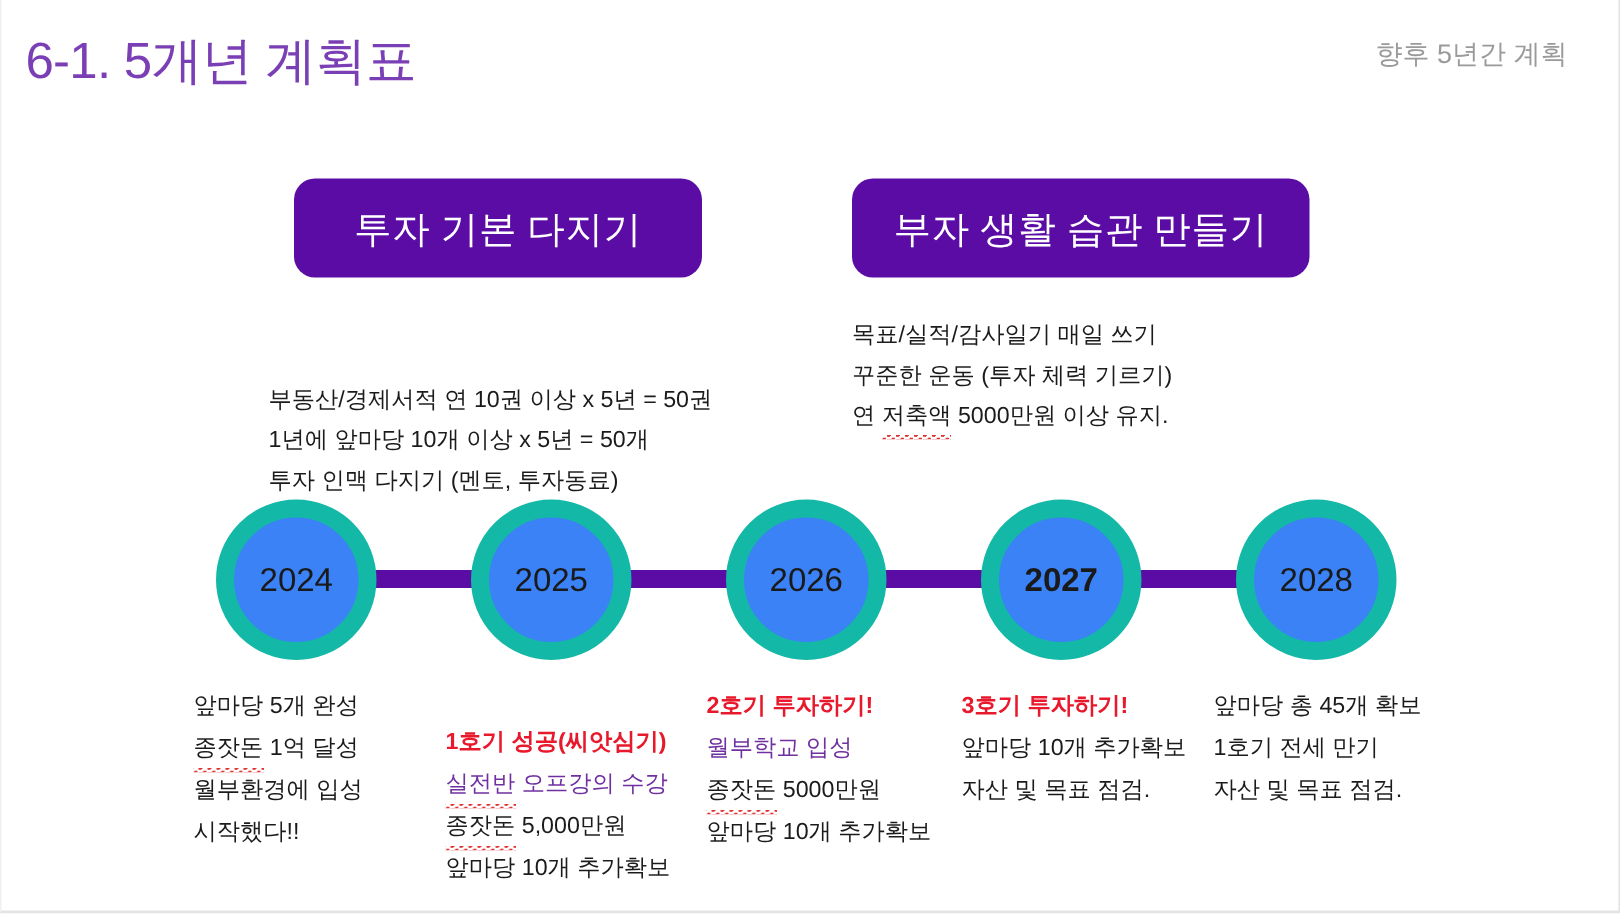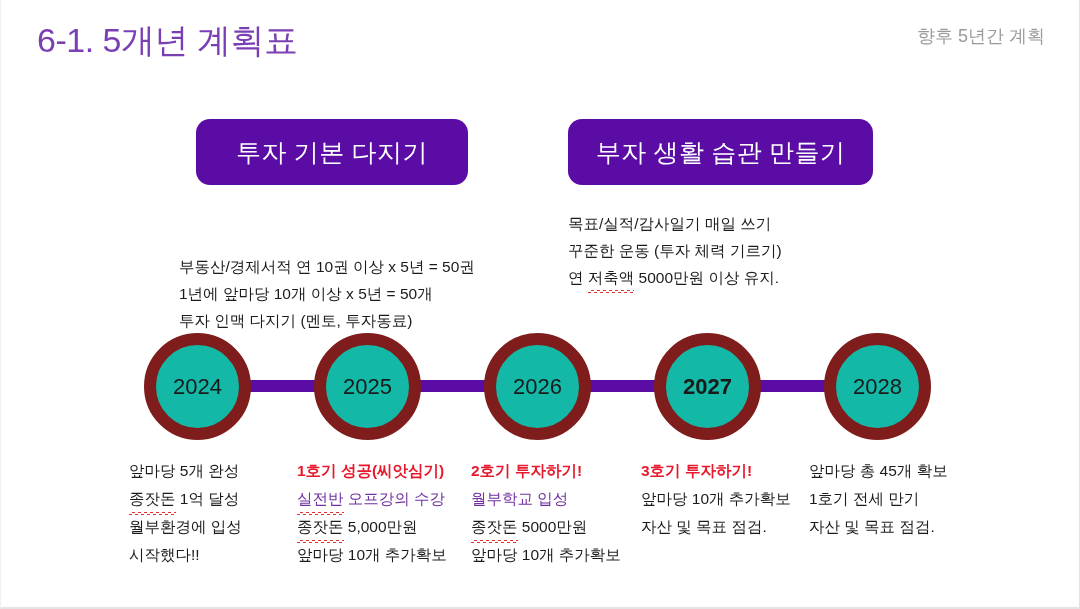--- a/index.html
+++ b/index.html
@@ -18,21 +18,21 @@
     overflow: hidden;
     box-sizing: border-box;
     border-right: 1px solid #e2e2e2;
     border-bottom: 2px solid #e4e4e4;
     border-left: 1px solid #f0f0f0;
   }
 
   
   #slide-title {
     position: absolute;
-    left: 36px;
+    left: 16px;
     top: 18px;
     font-size: 34px;
     font-weight: 400;
     color: #7B3FB5;
     letter-spacing: -0.5px;
     white-space: nowrap;
   }
   #slide-subtitle {
     position: absolute;
     right: 34px;
@@ -98,22 +98,22 @@
     top: 333px;
     width: 1080px;
     height: 108px;
   }
   .node {
     position: absolute;
     top: 0;
     width: 107px;
     height: 107px;
     border-radius: 50%;
-    border: 12px solid #7f1d1d;
-    background: #14b8a6;
+    border: 12px solid #14b8a6;
+    background: #3b82f6;
     box-sizing: border-box;
     display: flex;
     align-items: center;
     justify-content: center;
     font-size: 22px;
     color: #1a1a1a;
     z-index: 2;
   }
   .connector {
     position: absolute;
@@ -171,21 +171,21 @@
       <div class="node" style="left: 823px;">2028</div>
     </div>
 
   <div id="year-columns">
       <div class="year-col" style="left: 128px;">
         <div class="ln-plain">앞마당 5개 완성</div>
         <div class="ln-plain"><span class="squiggle">종잣돈</span> 1억 달성</div>
         <div class="ln-plain">월부환경에 입성</div>
         <div class="ln-plain">시작했다!!</div>
       </div>
-      <div class="year-col" style="left: 296px;">
+      <div class="year-col" style="left: 296px; margin-top: 24px;">
         <div class="ln-red">1호기 성공(씨앗심기)</div>
         <div class="ln-purple"><span class="squiggle">실전반</span> 오프강의 수강</div>
         <div class="ln-plain"><span class="squiggle">종잣돈</span> 5,000만원</div>
         <div class="ln-plain">앞마당 10개 추가확보</div>
       </div>
       <div class="year-col" style="left: 470px;">
         <div class="ln-red">2호기 투자하기!</div>
         <div class="ln-purple">월부학교 입성</div>
         <div class="ln-plain"><span class="squiggle">종잣돈</span> 5000만원</div>
         <div class="ln-plain">앞마당 10개 추가확보</div>

